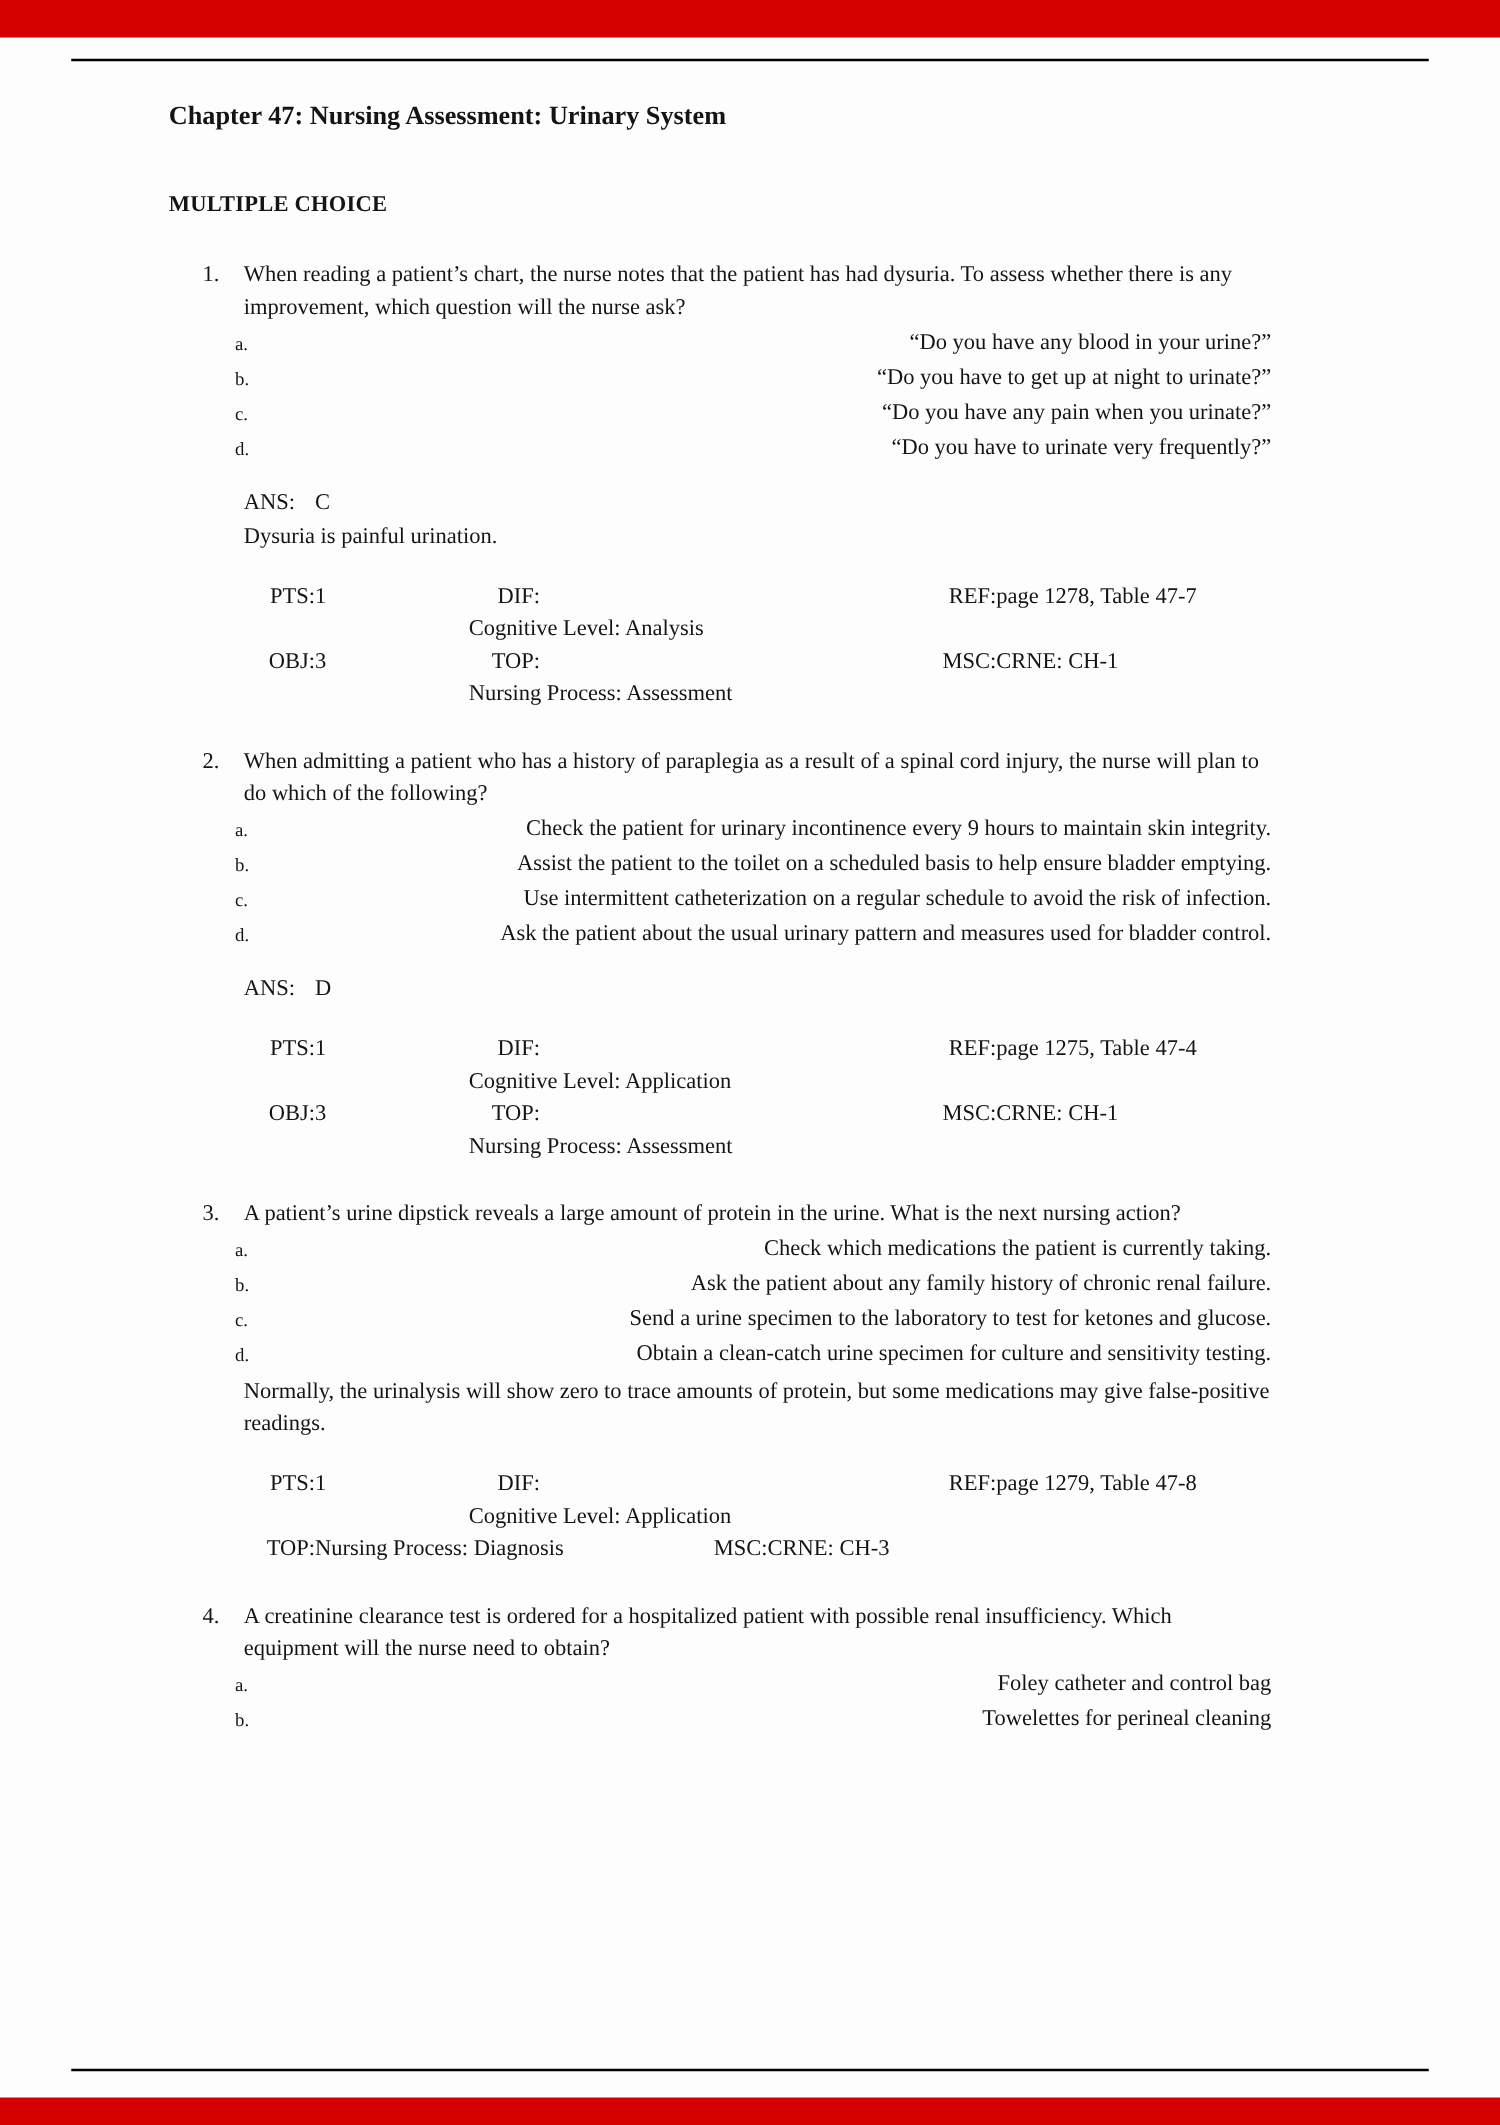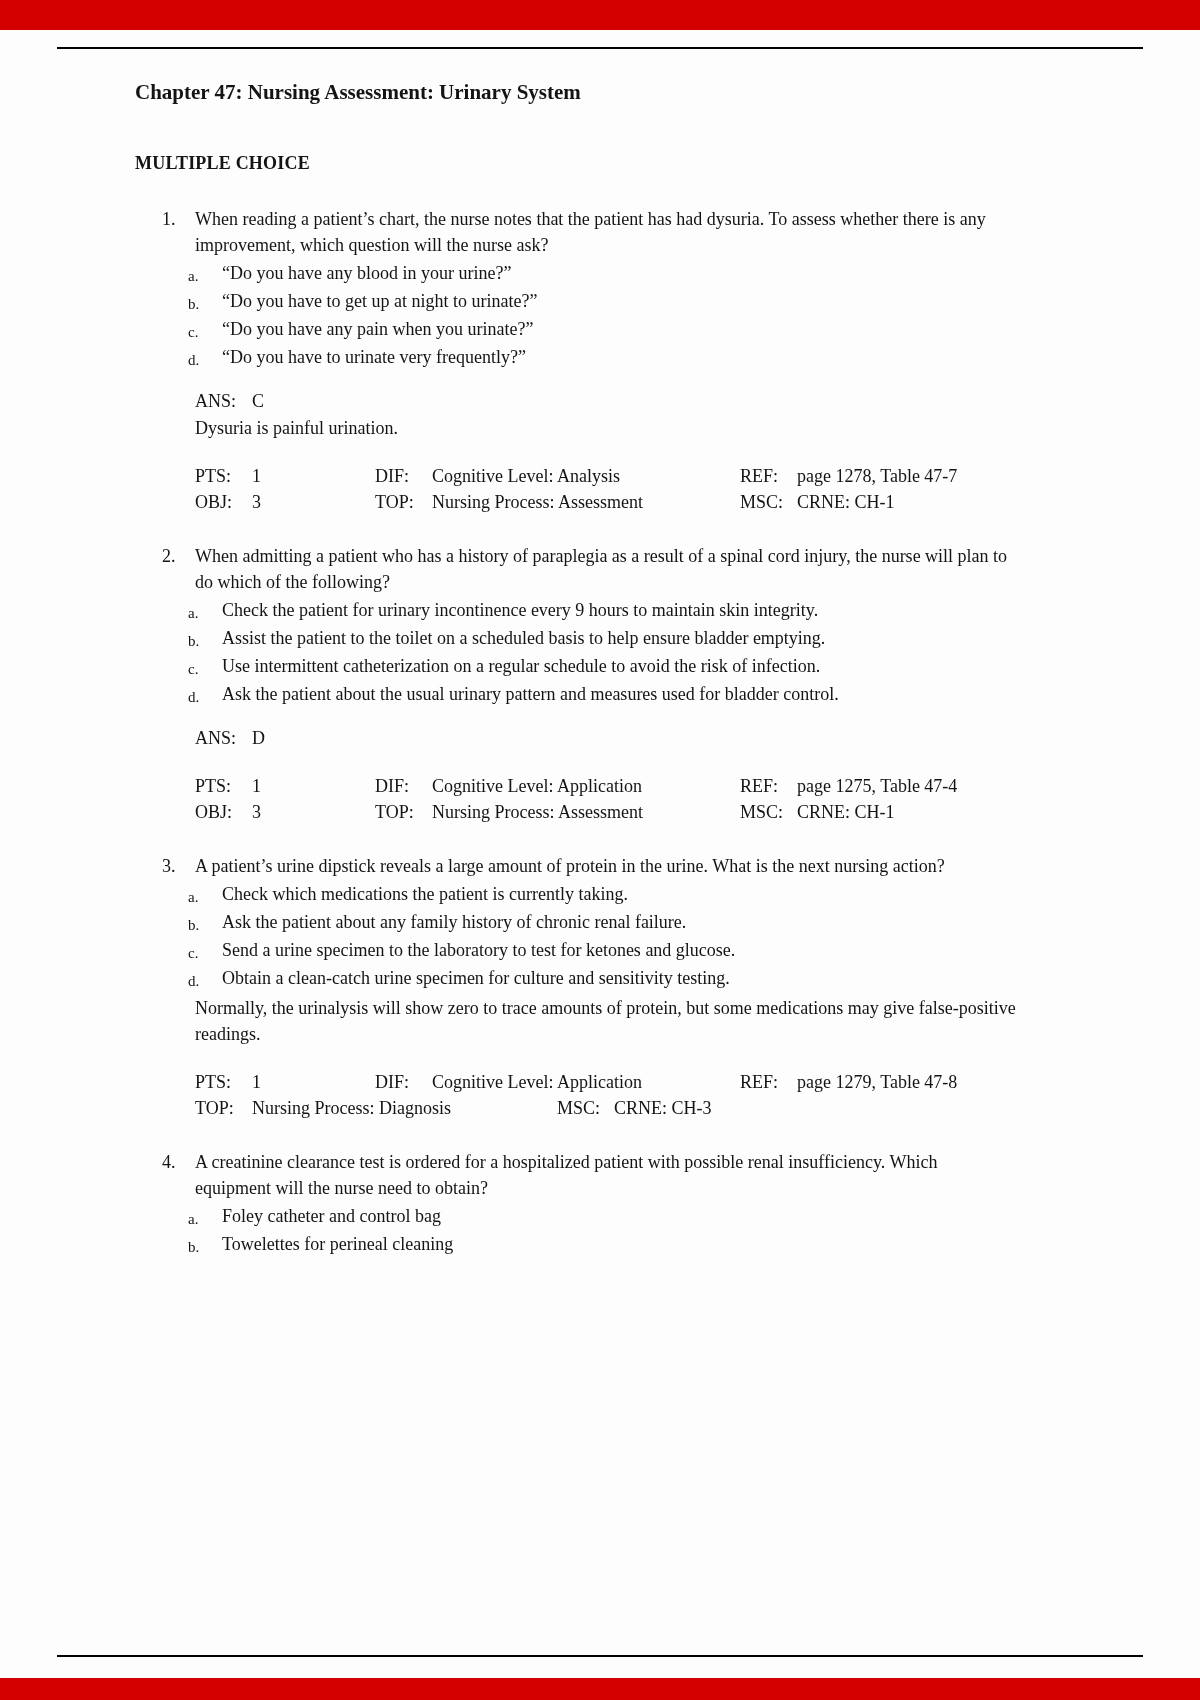--- a/index.html
+++ b/index.html
@@ -14,32 +14,32 @@
   .content {position:absolute; top:80px; left:135px; width:882px;}
   .title {font-size:21px; font-weight:bold; margin:0 0 48px 0;}
   .section-heading {font-size:18px; font-weight:bold; margin:0 0 32px 0; letter-spacing:0.2px;}
   .question {margin-bottom:28px; font-size:18px;}
   .qrow {display:flex; margin-left:27px;}
   .qnum {width:33px; flex-shrink:0; line-height:26px;}
   .stem {line-height:26px;}
   .options {margin-top:3px;}
   .option {display:flex; margin-left:53px; line-height:25px;}
   .letter {width:34px; flex-shrink:0; font-size:15px; padding-top:3px;}
-  .opt-text {flex:1; line-height:25px;}
+  .opt-text {flex:1; line-height:25px;text-align:right;}
   .ans {margin:15px 0 0 60px; line-height:26px;}
   .al {display:inline-block; width:57px;}
   .rationale {margin-left:60px; line-height:26px; margin-top:1px;}
   .meta {margin:22px 0 0 60px;}
   .meta-row {display:flex; line-height:26px;}
   .mc {display:flex; white-space:nowrap;}
   .c1 {width:180px;}
-  .c2 {width:365px;}
+  .c2 {width:365px;flex-direction:column;}
   .c-top {width:362px;}
   .c3 {flex:1;}
-  .ml {display:inline-block; width:57px; flex-shrink:0;}
+  .ml {display:inline-block; width:57px; flex-shrink:0;text-align:right;}
 </style>
 </head>
 <body>
 
 <div class="page">
   <div class="red-bar red-top"></div>
   <div class="rule rule-top"></div>
 
   <div class="content">
     <div class="title">Chapter 47: Nursing Assessment: Urinary System</div>

